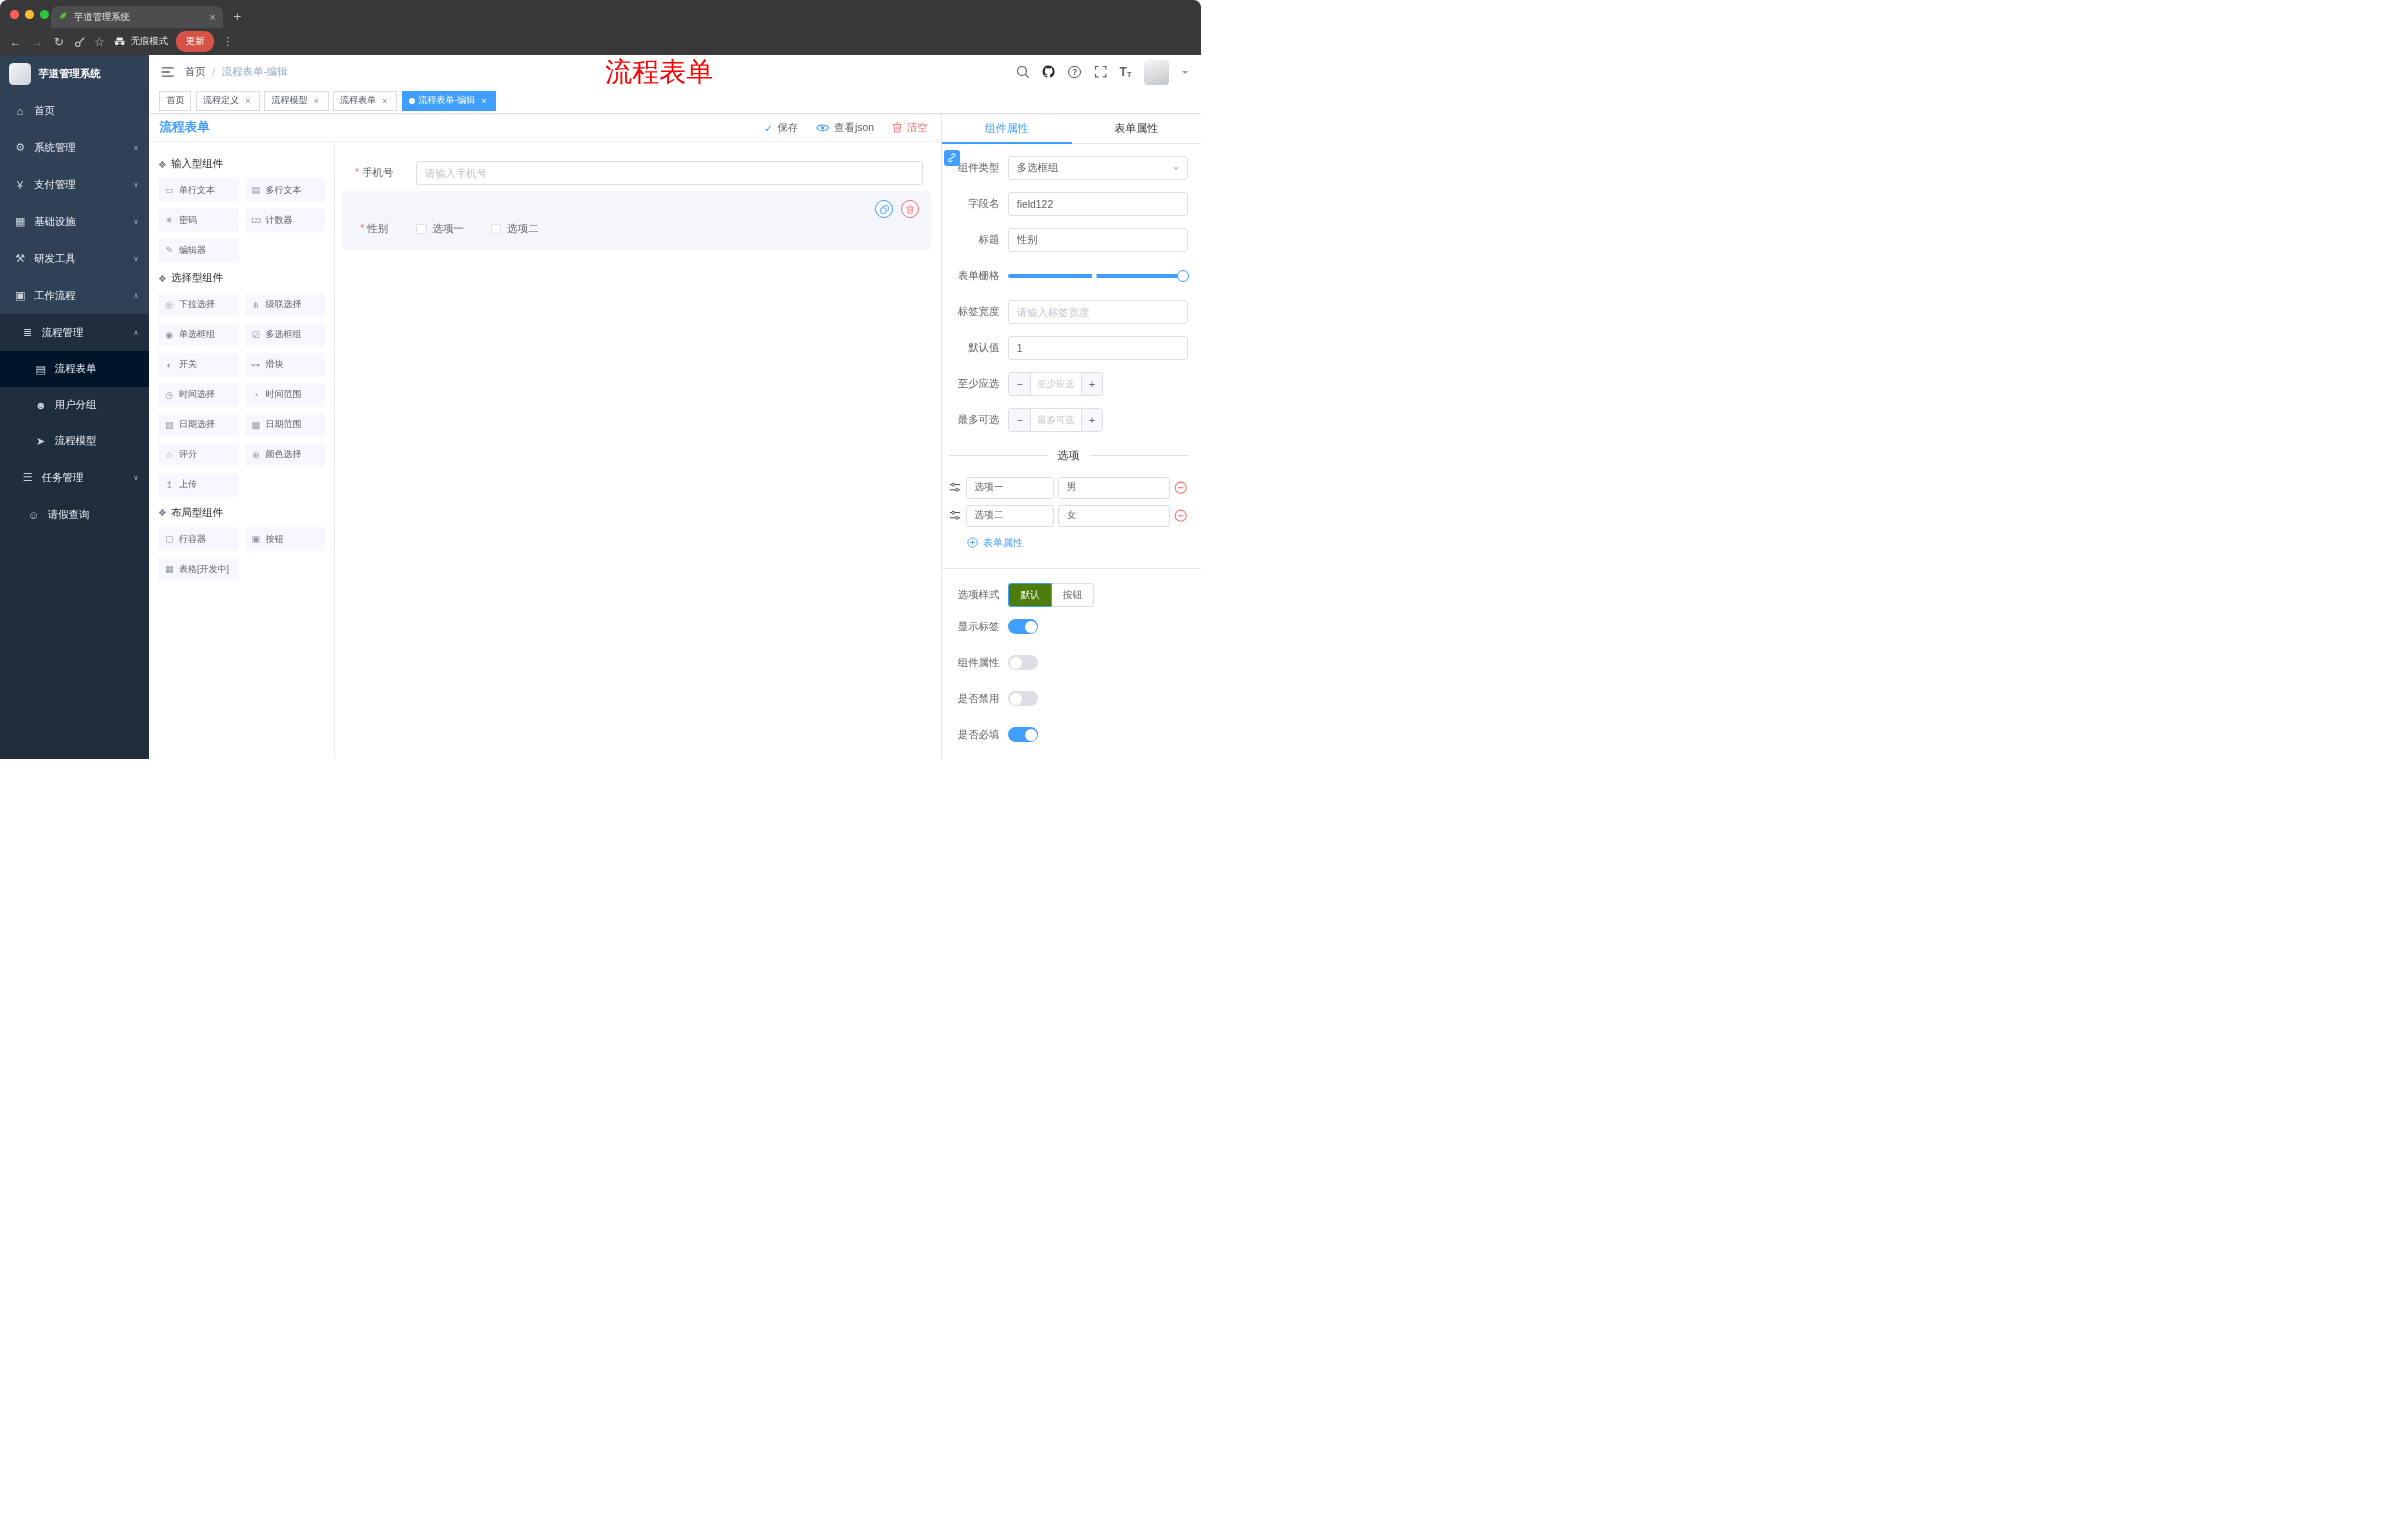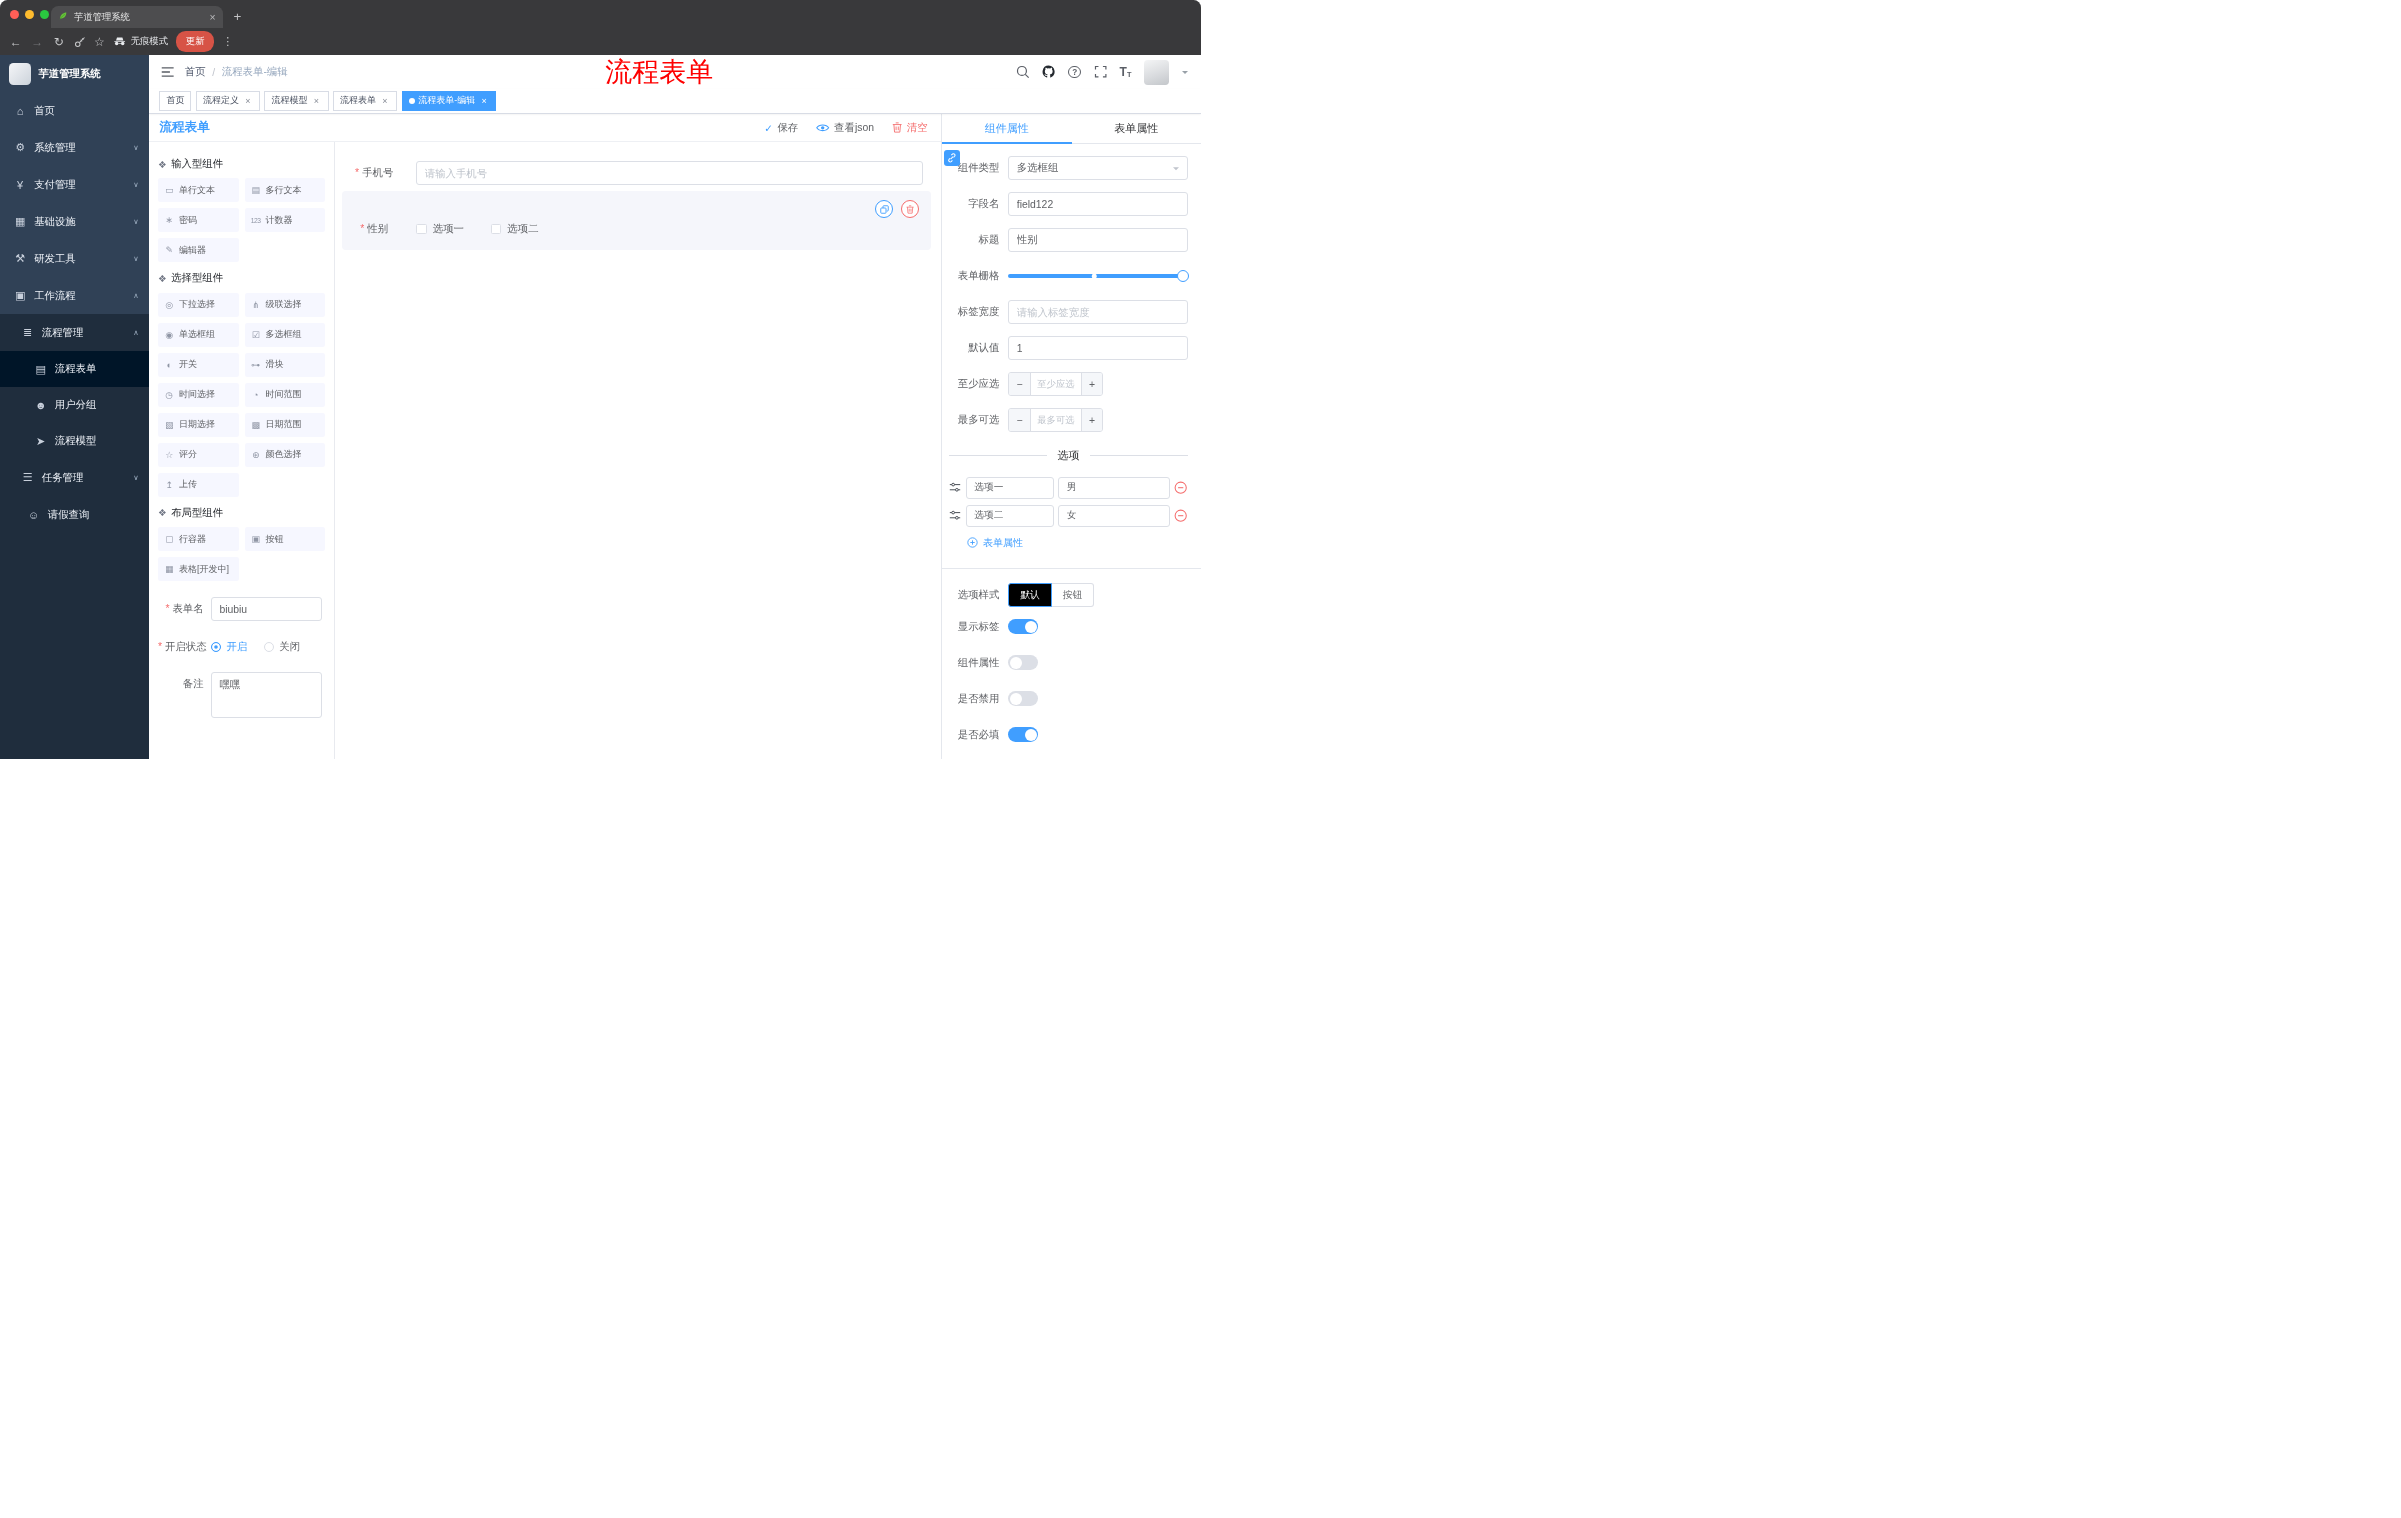--- a/index.html
+++ b/index.html
@@ -169,21 +169,21 @@
   .opt-label{width:88px;flex:none}
   .opt-value{flex:1;min-width:0}
   .rm{flex:none;display:flex;cursor:pointer}
   .add-opt{display:flex;align-items:center;gap:4.5px;color:#409eff;font-size:10px;margin:9px 0 0 18px;cursor:pointer}
   .plain-divider{border:none;height:0.7px;background:#e4e7ed;margin:18px -13.4px 15px -7.4px}
   .seg{display:flex}
   .seg-btn{height:24px;padding:0 11px;display:flex;align-items:center;font-size:9.7px;border:0.7px solid #dcdfe6;
     color:#606266;cursor:pointer;background:#fff;white-space:nowrap}
   .seg-btn:first-child{border-radius:3px 0 0 3px}
   .seg-btn:last-child{border-radius:0 3px 3px 0;border-left:none}
-  .seg-btn.active{background:#000000;border-color:#409eff;color:#fff}
+  .seg-btn.active{background:#4d7c0f;border-color:#409eff;color:#fff}
   .switch-row{margin-bottom:21px}
   .switch{width:30px;height:15px;border-radius:7.4px;position:relative;cursor:pointer;flex:none}
   .switch.on{background:#409eff}
   .switch.off{background:#dcdfe6}
   .knob{position:absolute;top:1.5px;width:12px;height:12px;border-radius:50%;background:#fff}
   .switch.on .knob{right:1.5px}
   .switch.off .knob{left:1.5px}
 </style>
 </head>
 <body>
@@ -499,43 +499,20 @@
                 <div class="chip">
                     <span class="chip-ic">▣</span>
                     <span>按钮</span>
                   </div>
                 <div class="chip">
                     <span class="chip-ic">▦</span>
                     <span>表格[开发中]</span>
                   </div>
               </div>
 
-              <div class="config-form">
-                <div class="cfg-row">
-                  <span class="cfg-label required">表单名</span>
-                  <input class="el-input cfg-input" value="biubiu" style="">
-                </div>
-                <div class="cfg-row">
-                  <span class="cfg-label required">开启状态</span>
-                  <div class="radio-group">
-                    <span class="radio checked">
-                      <span class="radio-dot"></span>
-                      <span class="radio-lbl">开启</span>
-                    </span>
-                    <span class="radio">
-                      <span class="radio-dot"></span>
-                      <span class="radio-lbl">关闭</span>
-                    </span>
-                  </div>
-                </div>
-                <div class="cfg-row">
-                  <span class="cfg-label">备注</span>
-                  <textarea class="cfg-textarea" style="">嘿嘿</textarea>
-                </div>
-              </div>
             </div>
 
             <div class="canvas">
               <div class="field-row">
                 <label class="f-label required"><span>手机号</span></label>
                 <input class="el-input phone-input" placeholder="请输入手机号" style="">
               </div>
               <div class="active-item">
                 <div class="item-actions">
                   <span class="act copy">

